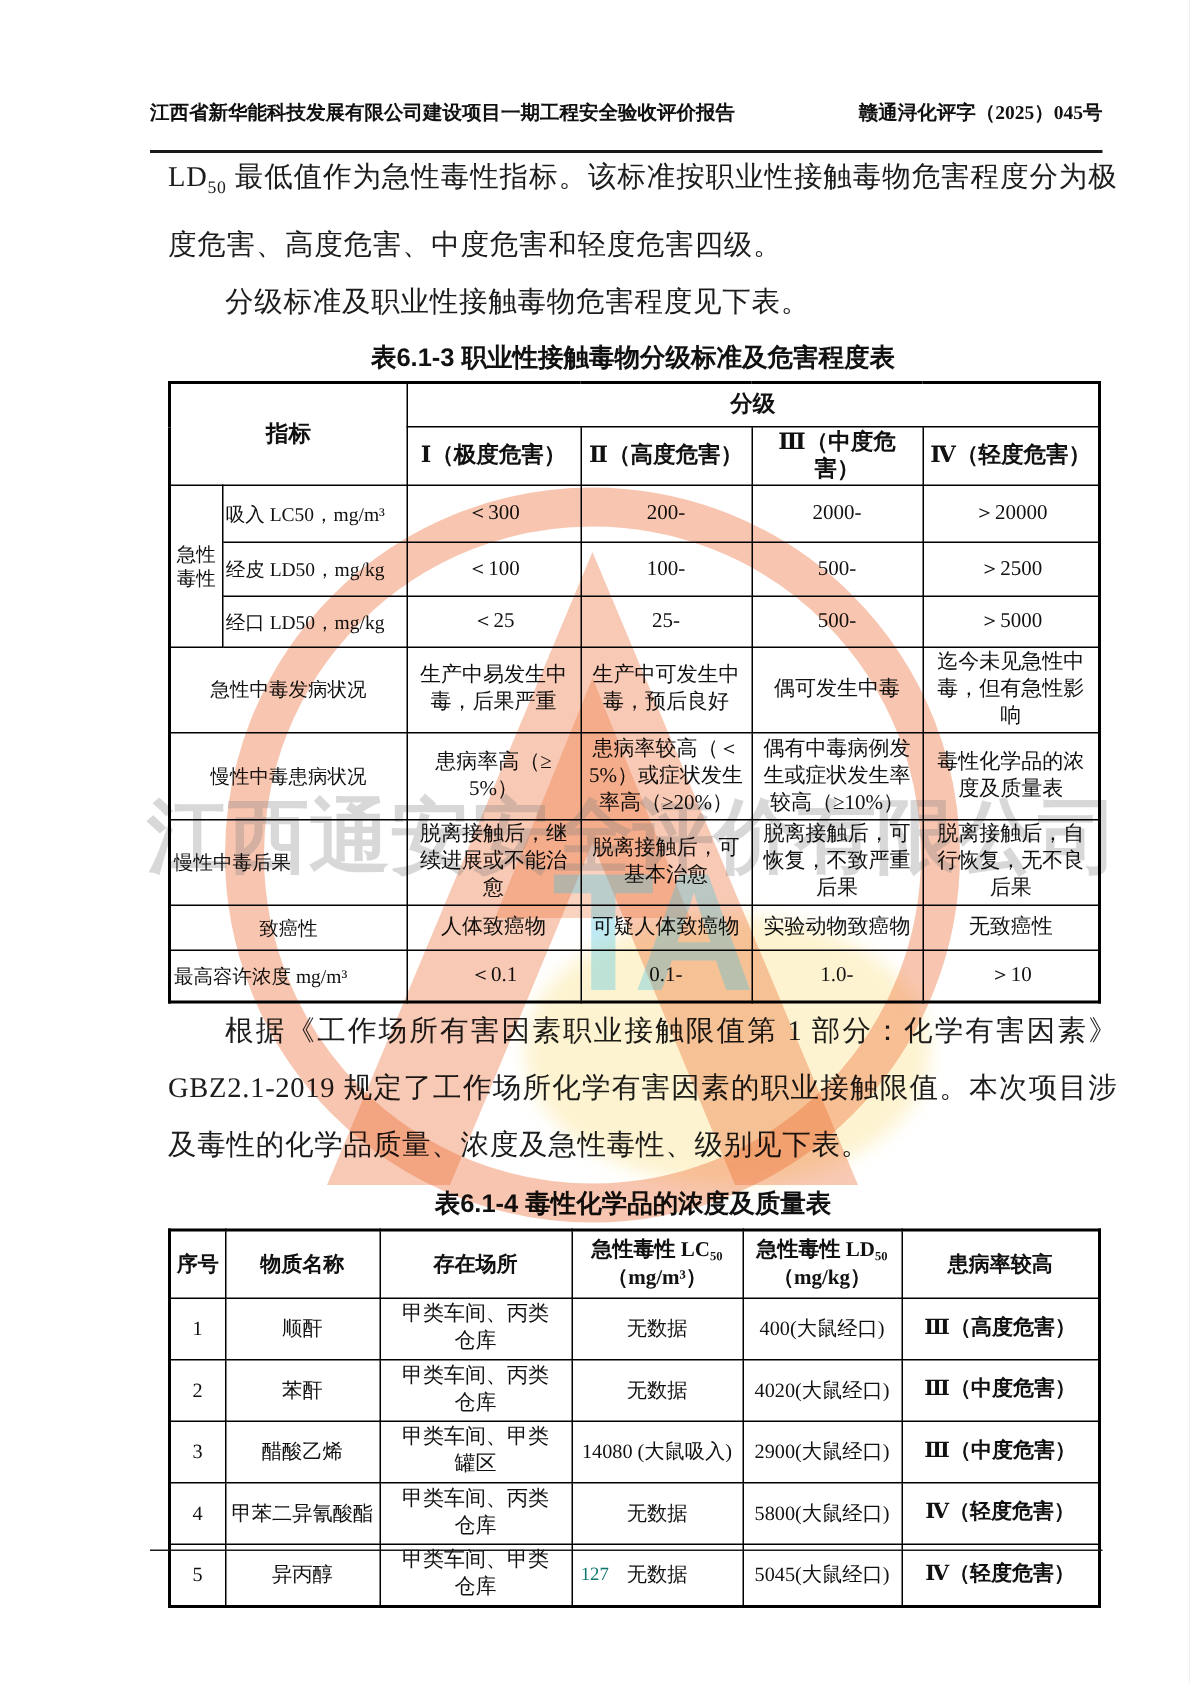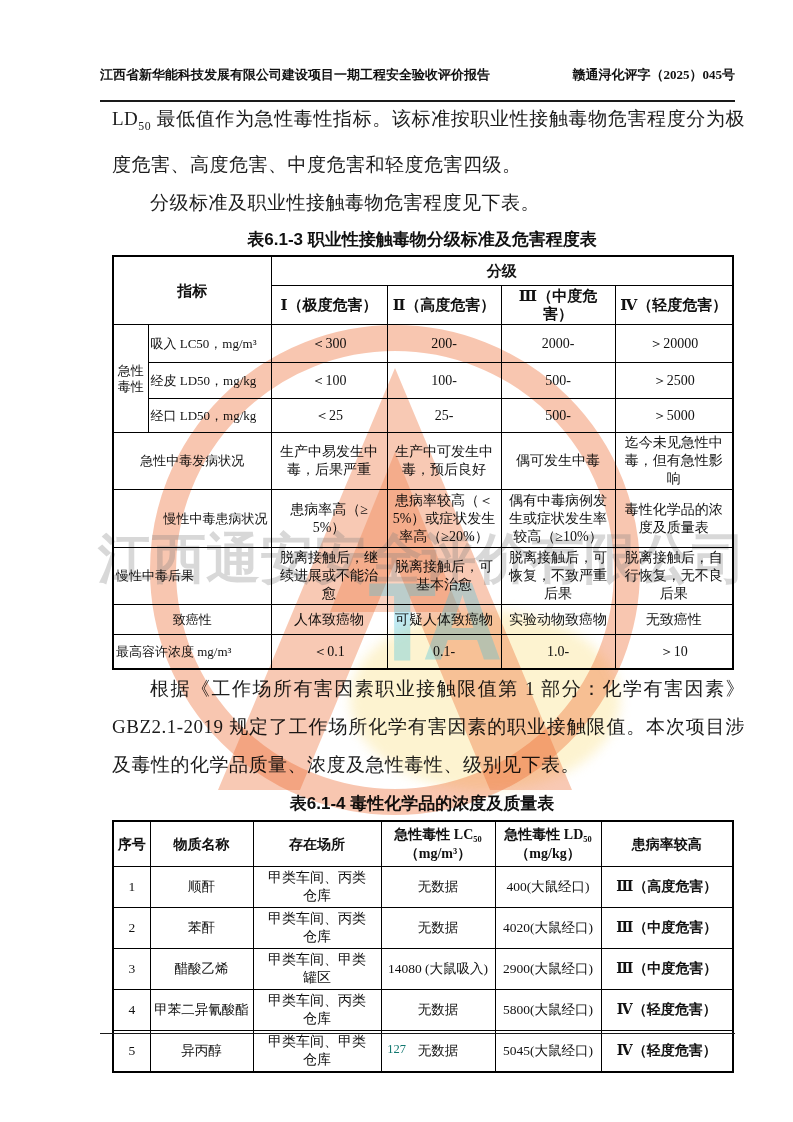--- a/index.html
+++ b/index.html
@@ -140,21 +140,21 @@
             <td>＞5000</td>
           </tr>
           <tr style="height: 44px;">
             <td class="row-label-wide" colspan="2" style="font-size: 13px;">急性中毒发病状况</td>
             <td>生产中易发生中毒，后果严重</td>
             <td>生产中可发生中毒，预后良好</td>
             <td>偶可发生中毒</td>
             <td>迄今未见急性中毒，但有急性影响</td>
           </tr>
           <tr style="height: 58px;">
-            <td class="row-label-wide" colspan="2" style="font-size: 13px; text-align: right;">慢性中毒患病状况</td>
+            <td class="row-label-wide" colspan="2" style="font-size: 13px;">慢性中毒患病状况</td>
             <td>患病率高（≥5%）</td>
             <td>患病率较高（＜5%）或症状发生率高（≥20%）</td>
             <td>偶有中毒病例发生或症状发生率较高（≥10%）</td>
             <td>毒性化学品的浓度及质量表</td>
           </tr>
           <tr style="height: 56px;">
             <td class="row-label-wide left" colspan="2" style="font-size: 13px;">慢性中毒后果</td>
             <td>脱离接触后，继续进展或不能治愈</td>
             <td>脱离接触后，可基本治愈</td>
             <td>脱离接触后，可恢复，不致严重后果</td>

